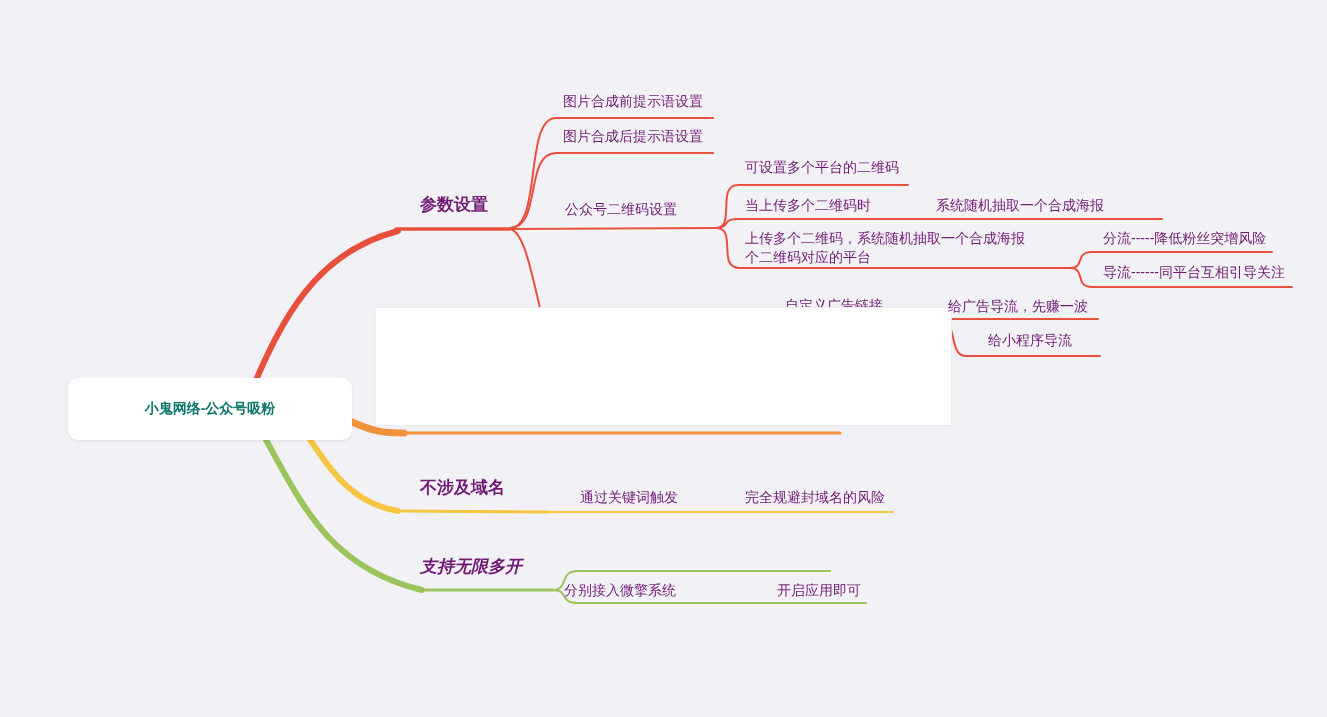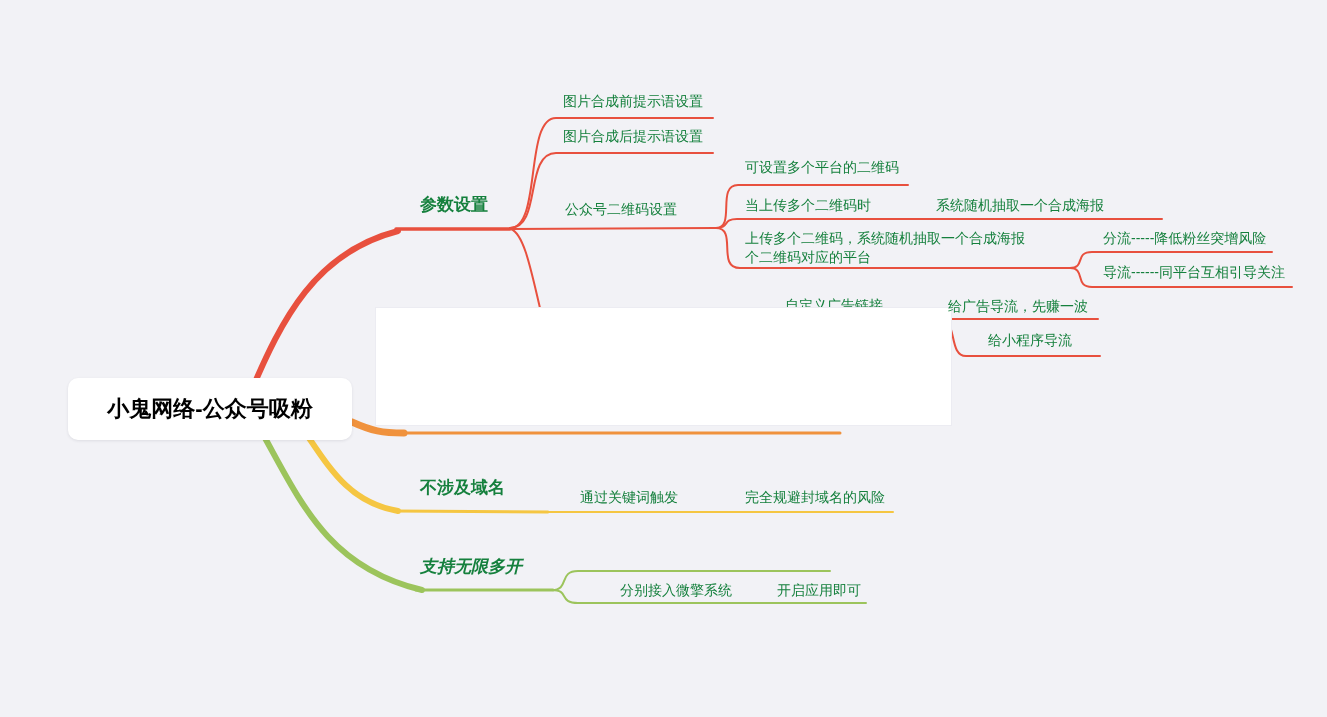--- a/index.html
+++ b/index.html
@@ -12,21 +12,21 @@
     width:1327px;height:717px;
     background:#f2f2f6;
     overflow:hidden;
   }
   .curves{
     position:absolute;left:0;top:0;z-index:1;
   }
   .curves path{fill:none;stroke-linecap:round;}
   .node{
     position:absolute;
-    color:#15803d;
+    color:#701a75;
     font-size:14px;
     line-height:17px;
     white-space:nowrap;
     z-index:4;
   }
   .node.main{
     font-weight:bold;
     font-size:17px;
     line-height:19px;
   }
@@ -40,22 +40,22 @@
     left:68px;top:378px;
     width:284px;height:62px;
     background:#ffffff;
     border-radius:10px;
     box-shadow:0 1px 3px rgba(40,40,60,0.10);
     display:flex;align-items:center;justify-content:center;
     z-index:5;
   }
   .root-node .root-label{
     font-weight:bold;
-    font-size:22px;
-    color:#000000;
+    font-size:14px;
+    color:#0f766e;
     white-space:nowrap;
   }
   .overlay-box{
     position:absolute;
     left:375px;top:307px;
     width:577px;height:119px;
     background:#ffffff;
     border:1px solid #ececf2;
     box-sizing:border-box;
     z-index:3;
@@ -111,20 +111,20 @@
   <div class="node" style="left:1103px;top:230px;">分流-----降低粉丝突增风险</div>
   <div class="node" style="left:1103px;top:264px;">导流------同平台互相引导关注</div>
   <div class="node" style="left:948px;top:298px;">给广告导流，先赚一波</div>
   <div class="node" style="left:988px;top:332px;">给小程序导流</div>
 
   <div class="node main" style="left:420px;top:479px;font-family:Liberation Mono, monospace;">不涉及域名</div>
   <div class="node" style="left:580px;top:489px;">通过关键词触发</div>
   <div class="node" style="left:745px;top:489px;">完全规避封域名的风险</div>
 
   <div class="node main" style="left:420px;top:557px;font-style:italic;">支持无限多开</div>
-  <div class="node" style="left:620px;top:582px;">分别接入微擎系统</div>
+  <div class="node" style="left:564px;top:582px;">分别接入微擎系统</div>
   <div class="node" style="left:777px;top:582px;">开启应用即可</div>
 
   <div class="root-node">
     <span class="root-label">小鬼网络-公众号吸粉</span>
   </div>
 
 </div>
 
 </body></html>

